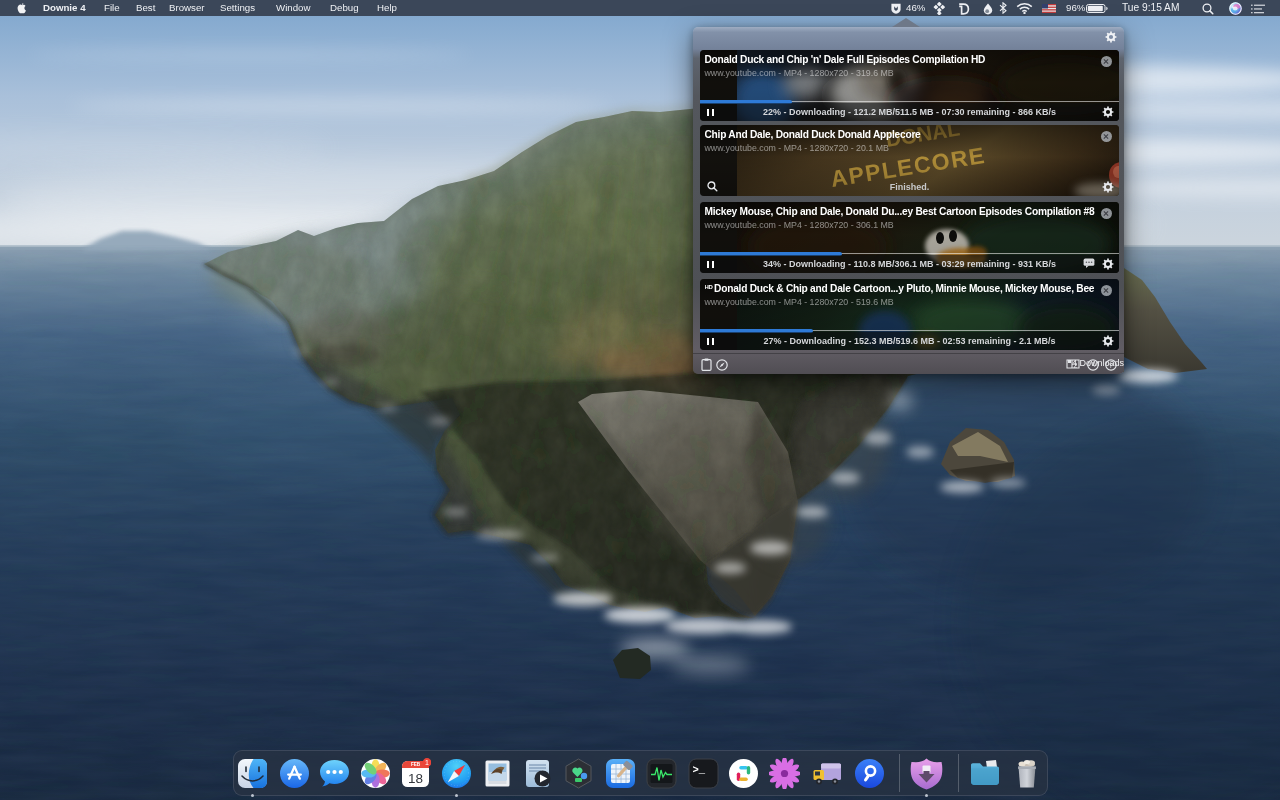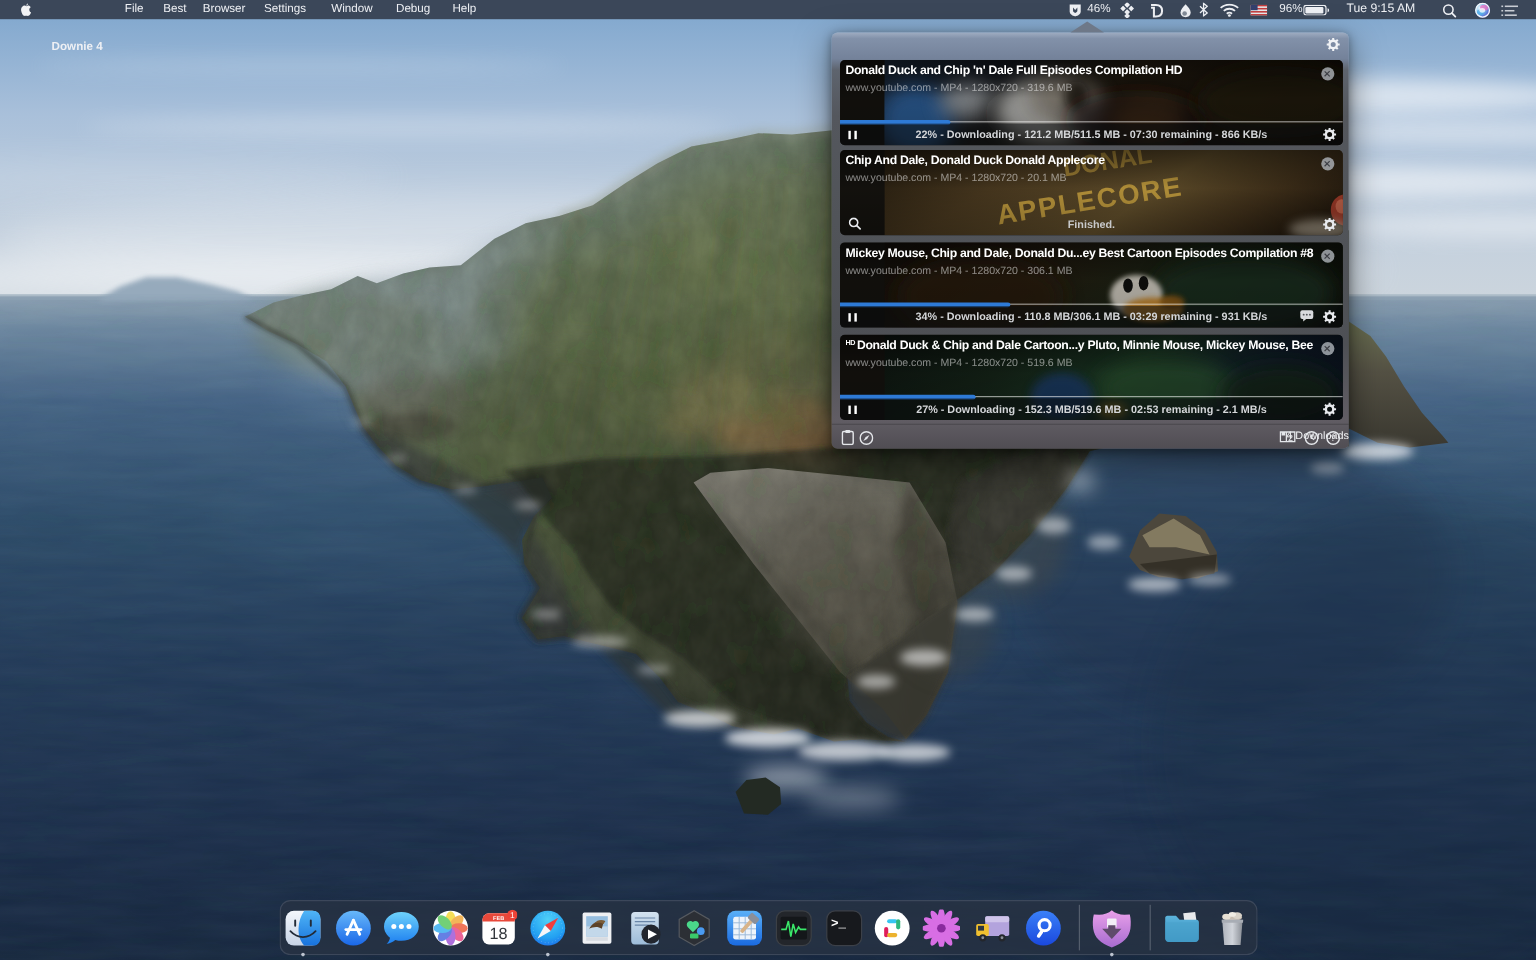--- a/index.html
+++ b/index.html
@@ -5,21 +5,21 @@
   * { margin:0; padding:0; box-sizing:border-box; }
   html,body { width:1280px; height:800px; overflow:hidden; background:#1b2f4a;
     font-family:"Liberation Sans", sans-serif; -webkit-font-smoothing:antialiased; }
   #stage { position:relative; width:1280px; height:800px; overflow:hidden; }
   .abs { position:absolute; }
   
   #menubar { left:0; top:0; width:1280px; height:16px; background:#3b4759;
     color:#eef0f4; font-size:9.7px; }
   #menubar span { position:absolute; top:0; line-height:16px; white-space:nowrap; }
   #menubar svg { position:absolute; }
-  .mb-b { font-weight:bold;margin-top:32px; }
+  .mb-b { font-weight:bold; }
   
   #downie { left:693px; top:27px; width:431px; height:347px; border-radius:5px;
     background:linear-gradient(180deg,#9fadc2 0%,#8291a9 1.5%,#74829a 6.3%,
       #5e646e 9%,#54575d 20%,#515459 45%,#4e5055 75%,#615d64 93%,#504d53 100%);
     box-shadow:0 10px 28px rgba(0,0,0,0.5), 0 2px 8px rgba(0,0,0,0.35); }
   #downie .arrow { position:absolute; left:199px; top:-9px; width:0; height:0;
     border-left:14px solid transparent; border-right:14px solid transparent;
     border-bottom:9px solid #6e7888; }
   .item { position:absolute; left:7px; width:419px; height:71px; border-radius:4px;
     overflow:hidden; background:#15130f;padding-left:37px; }

